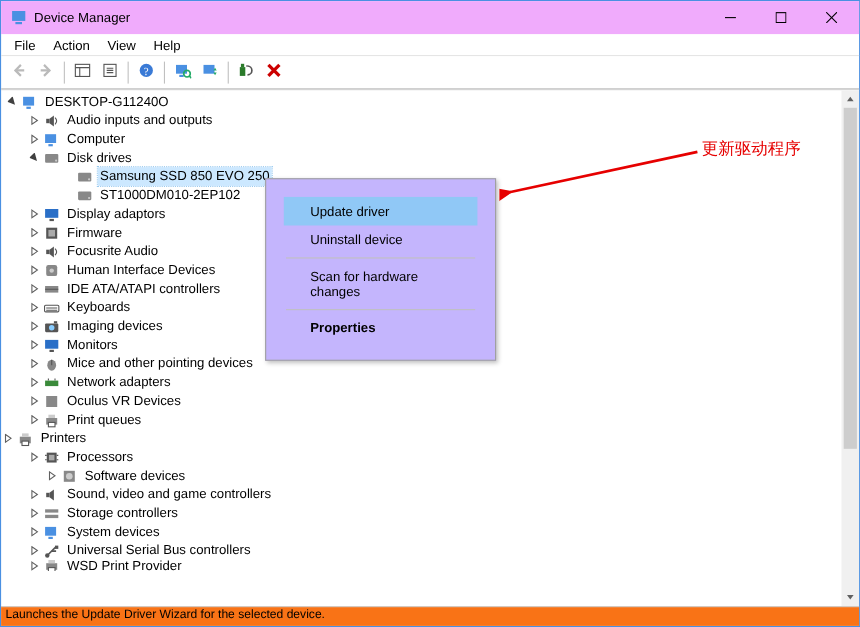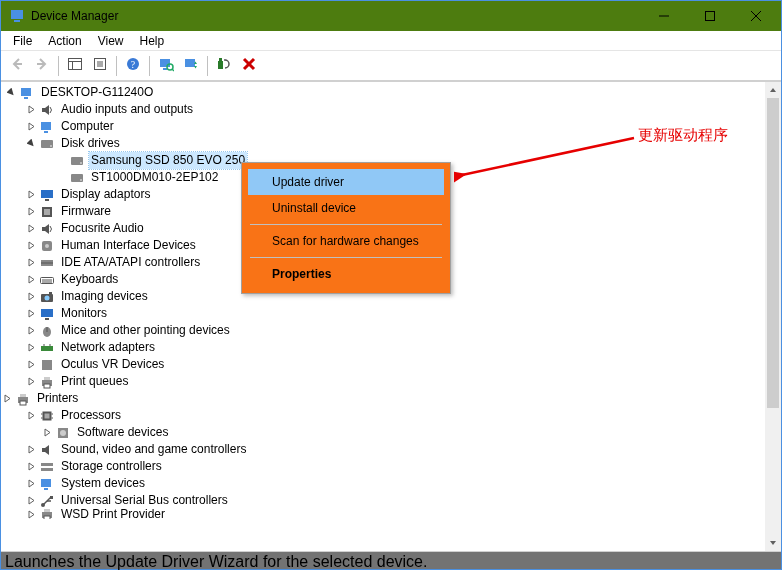--- a/index.html
+++ b/index.html
@@ -2,21 +2,21 @@
 <html><head>
 <meta charset="utf-8">
 <style>
   * { box-sizing: border-box; }
   html, body { margin: 0; padding: 0; }
   body { font-family: "Segoe UI", Tahoma, sans-serif; font-size: 12px; color: #000; background: #fff; width: 782px; height: 570px; position: relative; overflow: hidden; }
 
   .window { width: 782px; height: 570px; border: 1px solid #4a90e2; display: flex; flex-direction: column; background: #fff; }
 
   
-  .titlebar { height: 30px; display: flex; align-items: center; padding: 0 2px 0 8px; background: #4d7c0f; }
+  .titlebar { height: 30px; display: flex; align-items: center; padding: 0 2px 0 8px; background: #f0abfc; }
   .titlebar .title-icon { width: 16px; height: 16px; margin-right: 6px; }
   .titlebar .title-text { flex: 1; font-size: 12px; }
   .winbtn { width: 46px; height: 30px; display: flex; align-items: center; justify-content: center; }
   .winbtn svg { width: 10px; height: 10px; }
 
   
   .menubar { height: 20px; display: flex; align-items: center; padding: 0 4px; border-bottom: 1px solid #e5e5e5; }
   .menubar .menu { padding: 2px 8px; cursor: default; }
 
   
@@ -36,28 +36,28 @@
 
   .row { display: flex; align-items: center; height: 17px; font-size: 12px; line-height: 17px; white-space: nowrap; }
   .row .expander { width: 12px; height: 12px; margin-right: 2px; display: inline-flex; align-items: center; justify-content: center; flex-shrink: 0; }
   .row .expander svg { width: 9px; height: 9px; }
   .row .node-icon { width: 16px; height: 16px; margin-right: 4px; flex-shrink: 0; }
   .row.selected .label { background: #cce8ff; outline: 1px dotted #99c9ee; }
   .row.cutoff { height: 10px; overflow: hidden; }
   .label { padding: 0 2px; }
 
   
-  .ctxmenu { position: absolute; background: #f97316; border: 1px solid #a0a0a0; box-shadow: 2px 2px 4px rgba(0,0,0,.25); padding: 6px; font-size: 12px; width: 210px; }
+  .ctxmenu { position: absolute; background: #c4b5fd; border: 1px solid #a0a0a0; box-shadow: 2px 2px 4px rgba(0,0,0,.25); padding: 16px; font-size: 12px; width: 210px; }
   .ctxmenu .ctxitem { padding: 6px 24px 6px 24px; }
   .ctxmenu .ctxitem.highlight { background: #90c8f6; }
   .ctxmenu .ctxsep { height: 1px; background: #c0c0c0; margin: 3px 2px; }
   .ctxmenu .ctxitem.bold { font-weight: bold; }
 
   
-  .statusbar { height: 18px; padding: 1px 4px; font-size: 16px; background: #737373; border-top: 1px solid #d0d0d0; }
+  .statusbar { height: 18px; padding: 1px 4px; font-size: 11px; background: #f97316; border-top: 1px solid #d0d0d0; }
 
   
   .annotation { position: absolute; color: #e60000; font-size: 15px; font-family: "Microsoft YaHei", SimSun, sans-serif; }
   .arrow { position: absolute; }
 </style>
 </head>
 <body>
 
 <div class="window">
 

